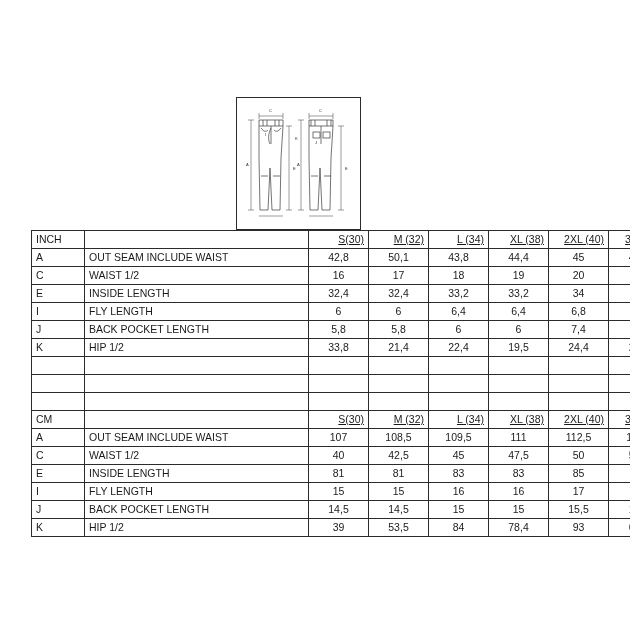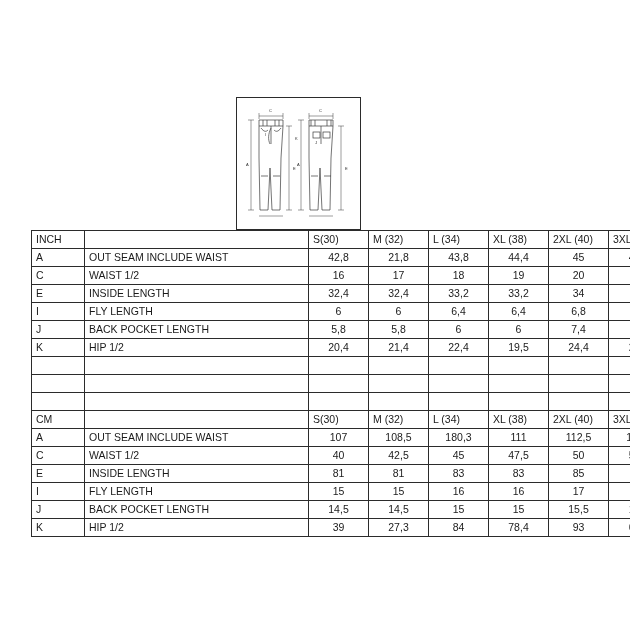--- a/index.html
+++ b/index.html
@@ -56,21 +56,21 @@
     white-space: nowrap;
     overflow: hidden;
     background: #ffffff;
   }
   .c-code   { width: 44px; }
   .c-label  { width: 215px; }
   .c-val    { width: 51px; text-align: center; }
   .c-val-last { width: 52px; text-align: center; }
 
   .unit-cell { font-weight: normal; }
-  .hdr-size  { text-align: left; }
+  .hdr-size  { text-align: right; text-decoration: underline; }
   .blank-row td { height: 15px; }
 </style>
 </head>
 <body>
 
 <div class="sheet">
 
   <div class="diagram-box">
     <svg width="123" height="131" viewBox="0 0 123 131">
       <g fill="none" stroke="#3a3a3a" stroke-width="0.7">
@@ -141,21 +141,21 @@
           <td class="c-val hdr-size">L (34)</td>
           <td class="c-val hdr-size">XL (38)</td>
           <td class="c-val hdr-size">2XL (40)</td>
           <td class="c-val-last hdr-size">3XL (42)</td>
         </tr>
 
         <tr>
           <td class="c-code">A</td>
           <td class="c-label">OUT SEAM INCLUDE WAIST</td>
           <td class="c-val">42,8</td>
-          <td class="c-val">21,8</td>
+          <td class="c-val">50,1</td>
           <td class="c-val">43,8</td>
           <td class="c-val">44,4</td>
           <td class="c-val">45</td>
           <td class="c-val-last">45,4</td>
         </tr>
         <tr>
           <td class="c-code">C</td>
           <td class="c-label">WAIST 1/2</td>
           <td class="c-val">16</td>
           <td class="c-val">17</td>
@@ -190,21 +190,21 @@
           <td class="c-val">5,8</td>
           <td class="c-val">5,8</td>
           <td class="c-val">6</td>
           <td class="c-val">6</td>
           <td class="c-val">7,4</td>
           <td class="c-val-last">6,2</td>
         </tr>
         <tr>
           <td class="c-code">K</td>
           <td class="c-label">HIP 1/2</td>
-          <td class="c-val">20,4</td>
+          <td class="c-val">33,8</td>
           <td class="c-val">21,4</td>
           <td class="c-val">22,4</td>
           <td class="c-val">19,5</td>
           <td class="c-val">24,4</td>
           <td class="c-val-last">25,4</td>
         </tr>
 
         <tr class="blank-row">
           <td class="c-code"></td>
           <td class="c-label"></td>
@@ -245,21 +245,21 @@
           <td class="c-val hdr-size">XL (38)</td>
           <td class="c-val hdr-size">2XL (40)</td>
           <td class="c-val-last hdr-size">3XL (42)</td>
         </tr>
 
         <tr>
           <td class="c-code">A</td>
           <td class="c-label">OUT SEAM INCLUDE WAIST</td>
           <td class="c-val">107</td>
           <td class="c-val">108,5</td>
-          <td class="c-val">180,3</td>
+          <td class="c-val">109,5</td>
           <td class="c-val">111</td>
           <td class="c-val">112,5</td>
           <td class="c-val-last">113,5</td>
         </tr>
         <tr>
           <td class="c-code">C</td>
           <td class="c-label">WAIST 1/2</td>
           <td class="c-val">40</td>
           <td class="c-val">42,5</td>
           <td class="c-val">45</td>
@@ -294,21 +294,21 @@
           <td class="c-val">14,5</td>
           <td class="c-val">15</td>
           <td class="c-val">15</td>
           <td class="c-val">15,5</td>
           <td class="c-val-last">15,5</td>
         </tr>
         <tr>
           <td class="c-code">K</td>
           <td class="c-label">HIP 1/2</td>
           <td class="c-val">39</td>
-          <td class="c-val">27,3</td>
+          <td class="c-val">53,5</td>
           <td class="c-val">84</td>
           <td class="c-val">78,4</td>
           <td class="c-val">93</td>
           <td class="c-val-last">63,5</td>
         </tr>
       </tbody>
     </table>
   </div>
 
 </div>

